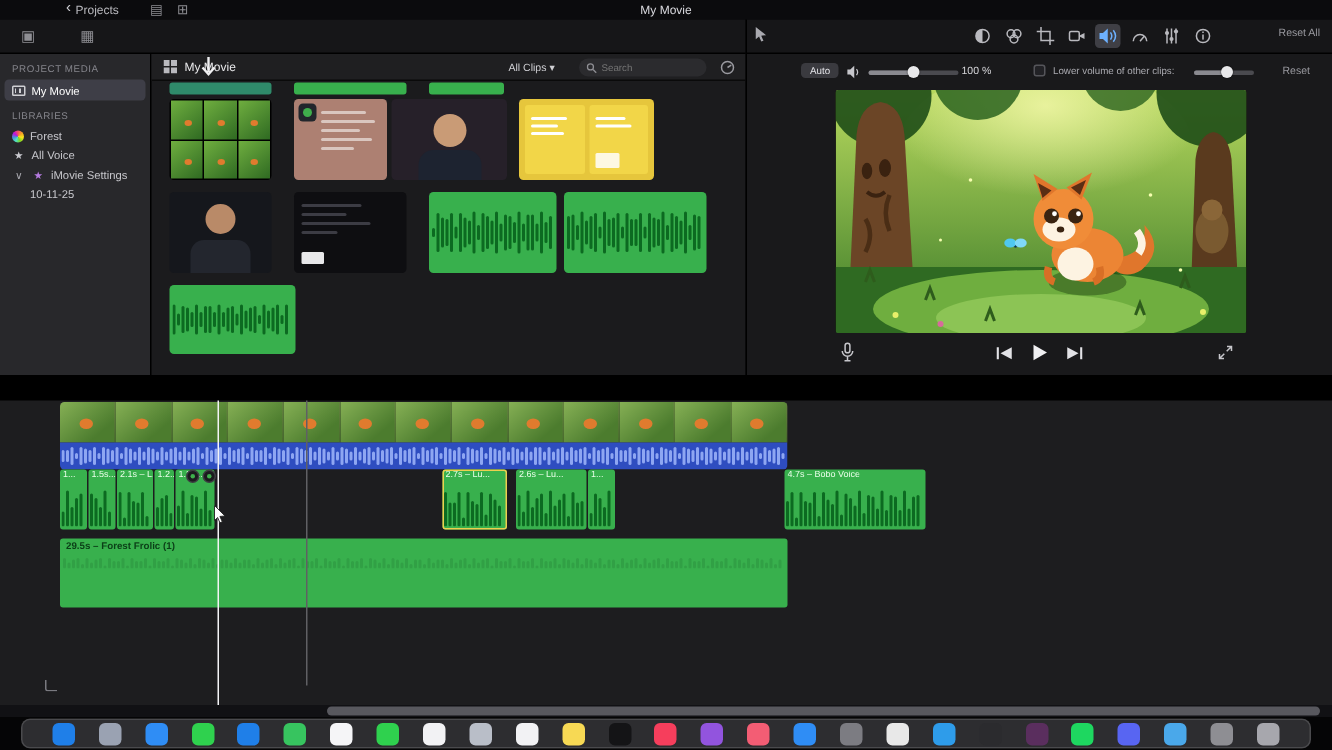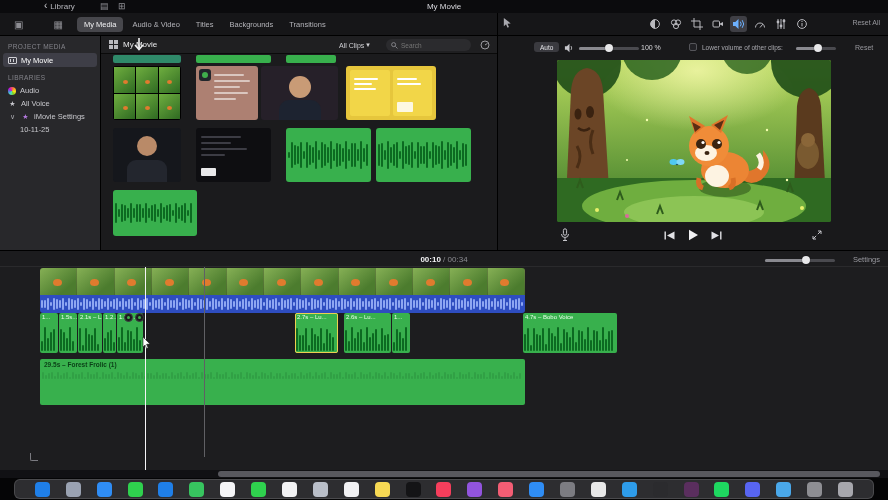--- a/index.html
+++ b/index.html
@@ -140,37 +140,30 @@
   svg.ico{display:block}
 </style>
 </head>
 <body>
 
 <div class="stage">
 
   <div class="titlebar">
     <div class="back-btn">
       <span class="chev">‹</span>
-      <span>Library</span>
+      <span>Projects</span>
     </div>
     <span class="tb-ic" style="left:100px">▤</span>
     <span class="tb-ic" style="left:118px">⊞</span>
     <div class="win-title">My Movie</div>
   </div>
 
   <div class="tabbar">
     <span class="lead-ic">▣</span>
     <span class="lead-ic b">▦</span>
-    <div class="tabs">
-      <div class="tab active">My Media</div>
-      <div class="tab">Audio &amp; Video</div>
-      <div class="tab">Titles</div>
-      <div class="tab">Backgrounds</div>
-      <div class="tab">Transitions</div>
-    </div>
   </div>
 
   <div class="insp-top">
     <span class="pointer">
       <svg class="ico" width="11" height="11" viewBox="0 0 12 12">
           <path d="M2 1 L9.5 7 L6 7.4 L7.6 11 L6 11.6 L4.4 8 L2 10 Z" fill="#a9a9af"></path>
         </svg>
     </span>
     <div class="insp-icons">
       <span class="iico">
@@ -230,21 +223,21 @@
 
   <div class="sidebar">
     <div class="section-label">PROJECT MEDIA</div>
     <div class="side-row sel">
       <span class="proj-ic"></span>
       <span>My Movie</span>
     </div>
     <div class="section-label">LIBRARIES</div>
     <div class="side-row">
       <span class="pinwheel"></span>
-      <span>Audio</span>
+      <span>Forest</span>
     </div>
     <div class="side-row">
       <span class="glyph star">★</span>
       <span>All Voice</span>
     </div>
     <div class="side-row">
       <span class="glyph">∨</span>
       <span class="glyph purple">★</span>
       <span>iMovie Settings</span>
     </div>
@@ -547,32 +540,20 @@
         </span>
       </div>
       <span class="fsbtn">
         <svg class="ico" width="10" height="10" viewBox="0 0 10 10">
             <path d="M6 1 h3 v3 M9 1 L5.8 4.2 M4 9 H1 V6 M1 9 L4.2 5.8" fill="none" stroke="#c6c6cb"></path>
           </svg>
       </span>
     </div>
   </div>
 
-  <div class="tl-toolbar">
-    <div class="timecode">
-      <span class="tc-cur">00:10</span>
-      <span class="tc-sep">/</span>
-      <span class="tc-tot">00:34</span>
-    </div>
-    <div class="slider tl-slider" style="position:absolute">
-      <span class="fill" style="width:40px"></span>
-        <span class="knob" style="left:37px"></span>
-    </div>
-    <span class="settings-lbl">Settings</span>
-  </div>
 
   <div class="timeline">
     <div class="vclip">
       <div class="frames">
           <div class="frame"></div>
           <div class="frame"></div>
           <div class="frame"></div>
           <div class="frame"></div>
           <div class="frame"></div>
           <div class="frame"></div>

